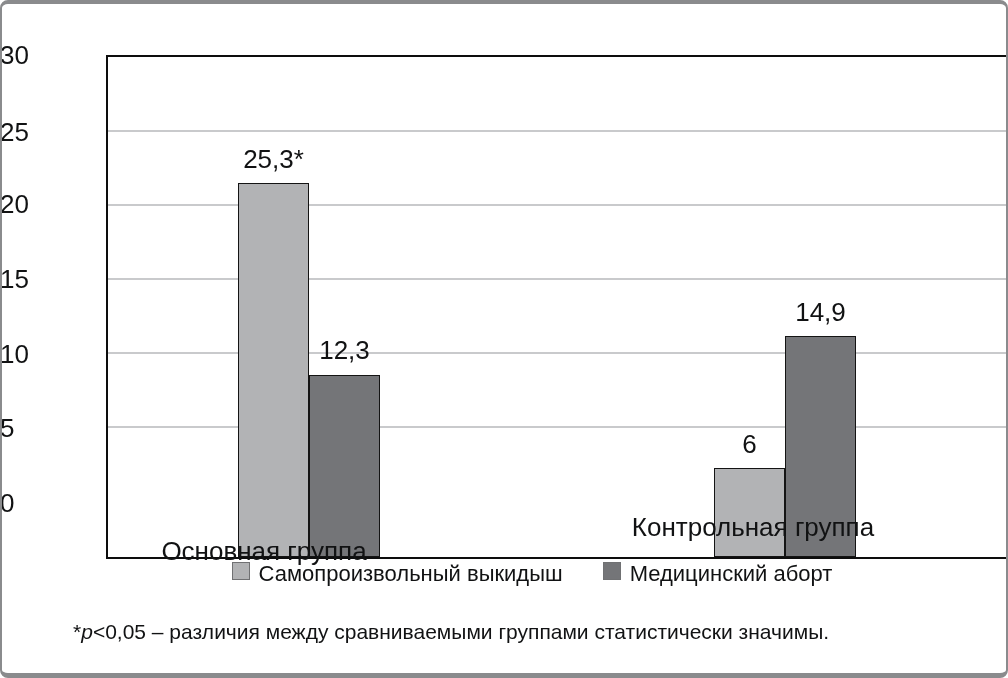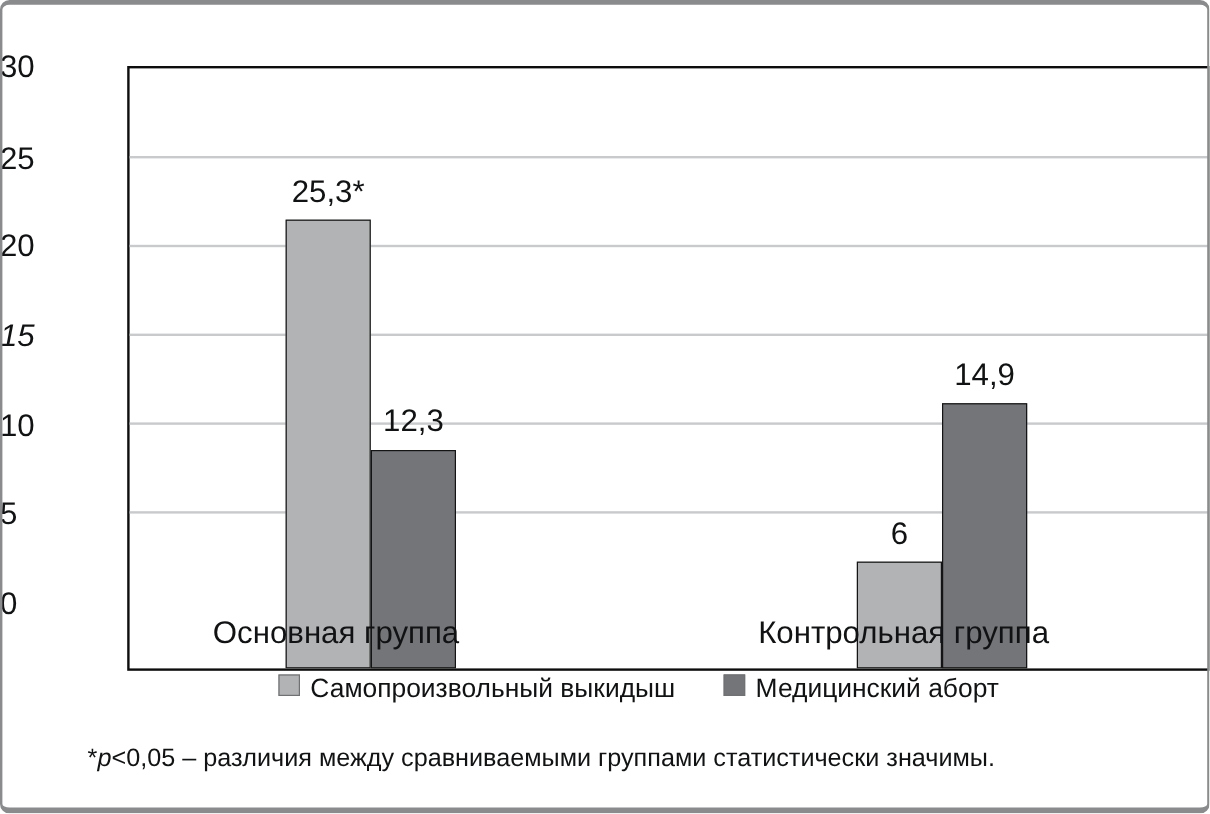--- a/index.html
+++ b/index.html
@@ -137,22 +137,22 @@
       <span class="legend-swatch" style="background: rgb(178, 179, 181);"></span>
       <span class="legend-label">Самопроизвольный выкидыш</span>
     </div>
     <div class="legend-item">
       <span class="legend-swatch" style="background: rgb(116, 117, 120);"></span>
       <span class="legend-label">Медицинский аборт</span>
     </div>
   </div>
 
   <div class="footnote"><span>*</span><i>p</i><span>&lt;0,05 – различия между сравниваемыми группами статистически значимы.</span></div>
-<div class="x-label" style="left: 70px;">Основная группа</div>
+<div class="x-label" style="left: 54px; margin-top: 24px;">Основная группа</div>
     <div class="x-label" style="left: 543px;">Контрольная группа</div>
     <div class="y-tick" style="top: 488px;">0</div>
     <div class="y-tick" style="top: 413.333px;">5</div>
     <div class="y-tick" style="top: 338.667px;">10</div>
-    <div class="y-tick" style="top: 264px; font-style: italic;">15</div>
+    <div class="y-tick" style="top: 264px;">15</div>
     <div class="y-tick" style="top: 189.333px;">20</div>
     <div class="y-tick" style="top: 117px;">25</div>
     <div class="y-tick" style="top: 40px;">30</div>
   </div>
 
 </body></html>

